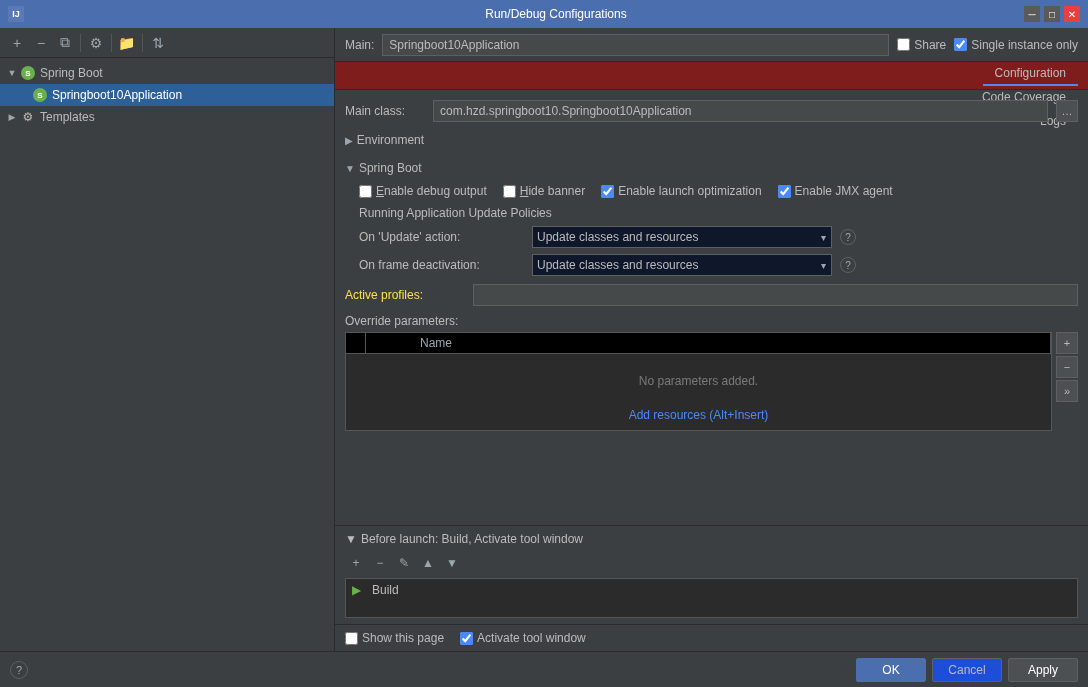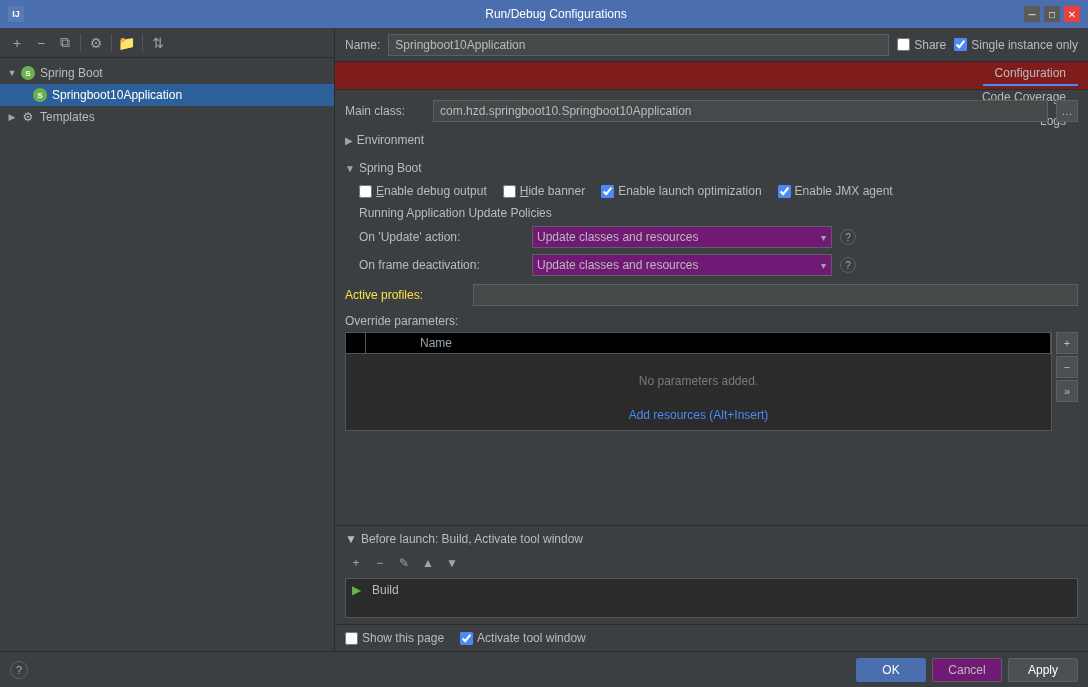--- a/index.html
+++ b/index.html
@@ -299,21 +299,21 @@
       gap: 8px;
     }
     .policy-label {
       color: #bbbbbb;
       min-width: 165px;
       white-space: nowrap;
     }
     .policy-select {
       width: 300px;
       height: 22px;
-      background: #701a75;
+      background: #0f172a;
       border: 1px solid #5e6060;
       color: #bbbbbb;
       padding: 0 4px;
       font-size: 12px;
       appearance: none;
       -webkit-appearance: none;
       cursor: pointer;
       padding-right: 20px;
       position: relative;
     }
@@ -521,21 +521,21 @@
       justify-content: center;
       font-size: 11px;
       color: #9aa7b0;
       cursor: pointer;
     }
     .dialog-btn {
       min-width: 70px;
       height: 24px;
       padding: 0 12px;
       border: 1px solid #5e6060;
-      background: #701a75;
+      background: #1d4ed8;
       color: #bbbbbb;
       cursor: pointer;
       font-size: 12px;
       border-radius: 2px;
     }
     .dialog-btn.primary {
       background: #4b6eaf;
       border-color: #4b6eaf;
       color: #fff;
     }
@@ -603,21 +603,21 @@
         </div>
         <span>Templates</span>
       </div>
     </div>
   </div>
 
   <div class="content-area">
 
     <div class="name-row">
       <label class="name-label">
-        <span>Name:</span>
+        <span>Main:</span>
       </label>
       <input class="name-input" type="text" value="Springboot10Application" style="">
       <div class="share-checkbox">
         <input type="checkbox" style="">
         <span>Share</span>
       </div>
       <div class="single-instance">
         <input type="checkbox" checked="" style="">
         <span>Single instance only</span>
       </div>

